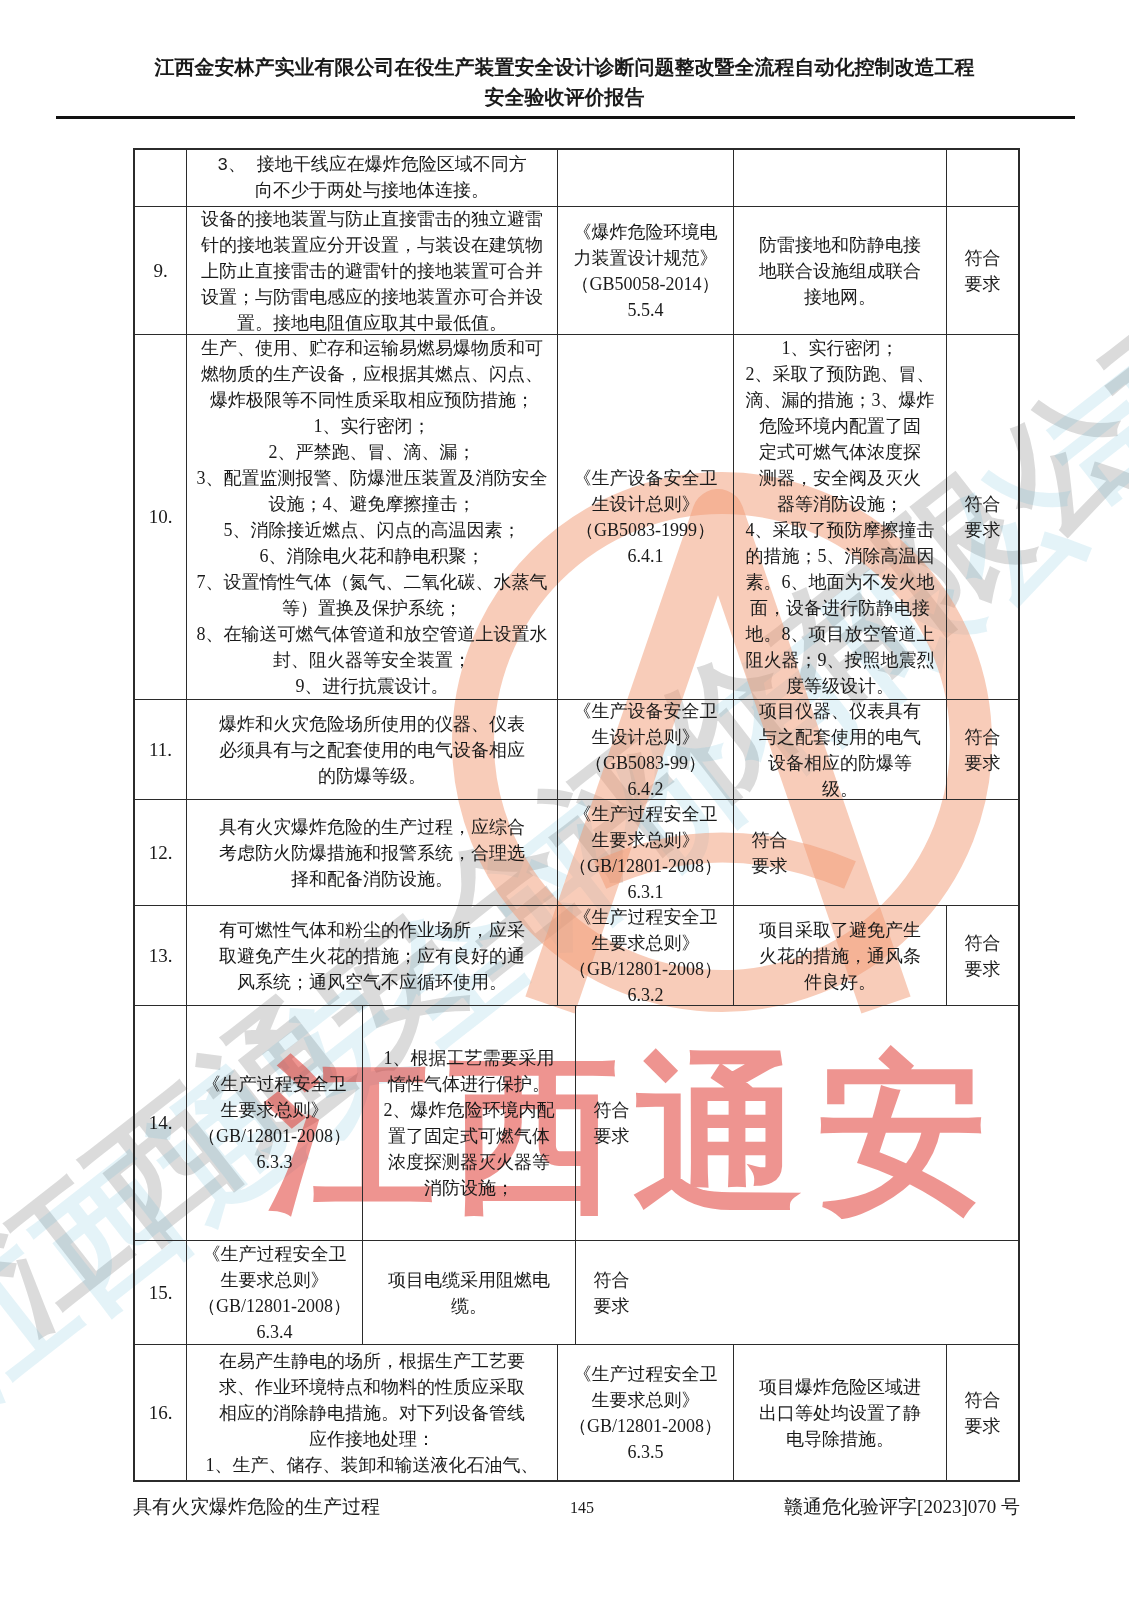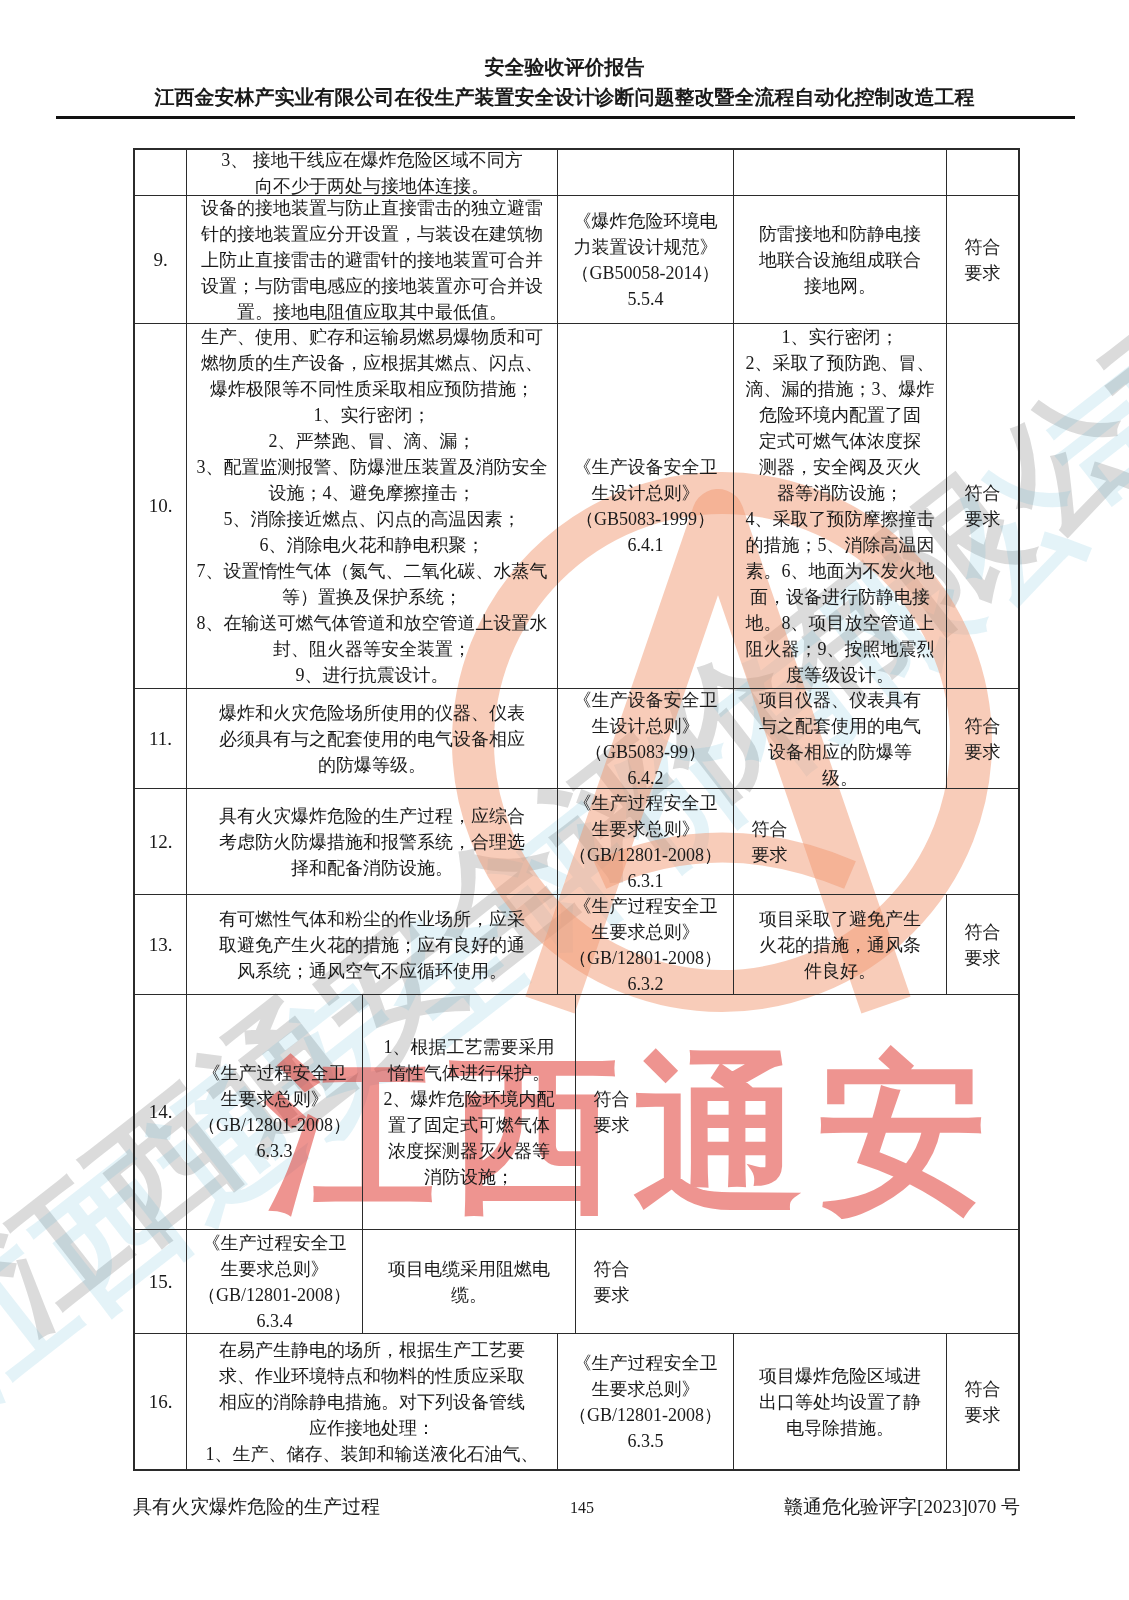--- a/index.html
+++ b/index.html
@@ -103,27 +103,27 @@
     <div class="wm-cyan">江西通安全评价有限公司</div>
     <div class="wm-ring"></div>
     <svg class="wm-a" width="650" height="640" viewBox="0 0 650 640">
       <path d="M 150 585 L 318 95 L 486 585" fill="none" stroke="rgba(242,153,116,0.50)" stroke-width="52" stroke-linejoin="round"></path>
       <path d="M 200 455 Q 320 400 450 455" fill="none" stroke="rgba(242,153,116,0.50)" stroke-width="30"></path>
     </svg>
     <div class="wm-red">江西通安</div>
   </div>
 
   <div class="hdr">
+    <div>江西金安林产实业有限公司在役生产装置安全设计诊断问题整改暨全流程自动化控制改造工程</div>
     <div>安全验收评价报告</div>
-    <div>江西金安林产实业有限公司在役生产装置安全设计诊断问题整改暨全流程自动化控制改造工程</div>
   </div>
   <div class="hdr-rule"></div>
 
   <div class="tbl">
-      <div class="trow" style="height: 46px;">
+      <div class="trow" style="height: 57px; font-family: Liberation Mono, monospace;">
         <div class="tcell c-no"></div>
         <div class="tcell c-req">3、 接地干线应在爆炸危险区域不同方
 向不少于两处与接地体连接。</div>
         <div class="tcell c-std"></div>
         <div class="tcell c-comp"></div>
         <div class="tcell c-res"></div>
       </div>
       <div class="trow" style="height: 128px;">
         <div class="tcell c-no">9.</div>
         <div class="tcell c-req">设备的接地装置与防止直接雷击的独立避雷

